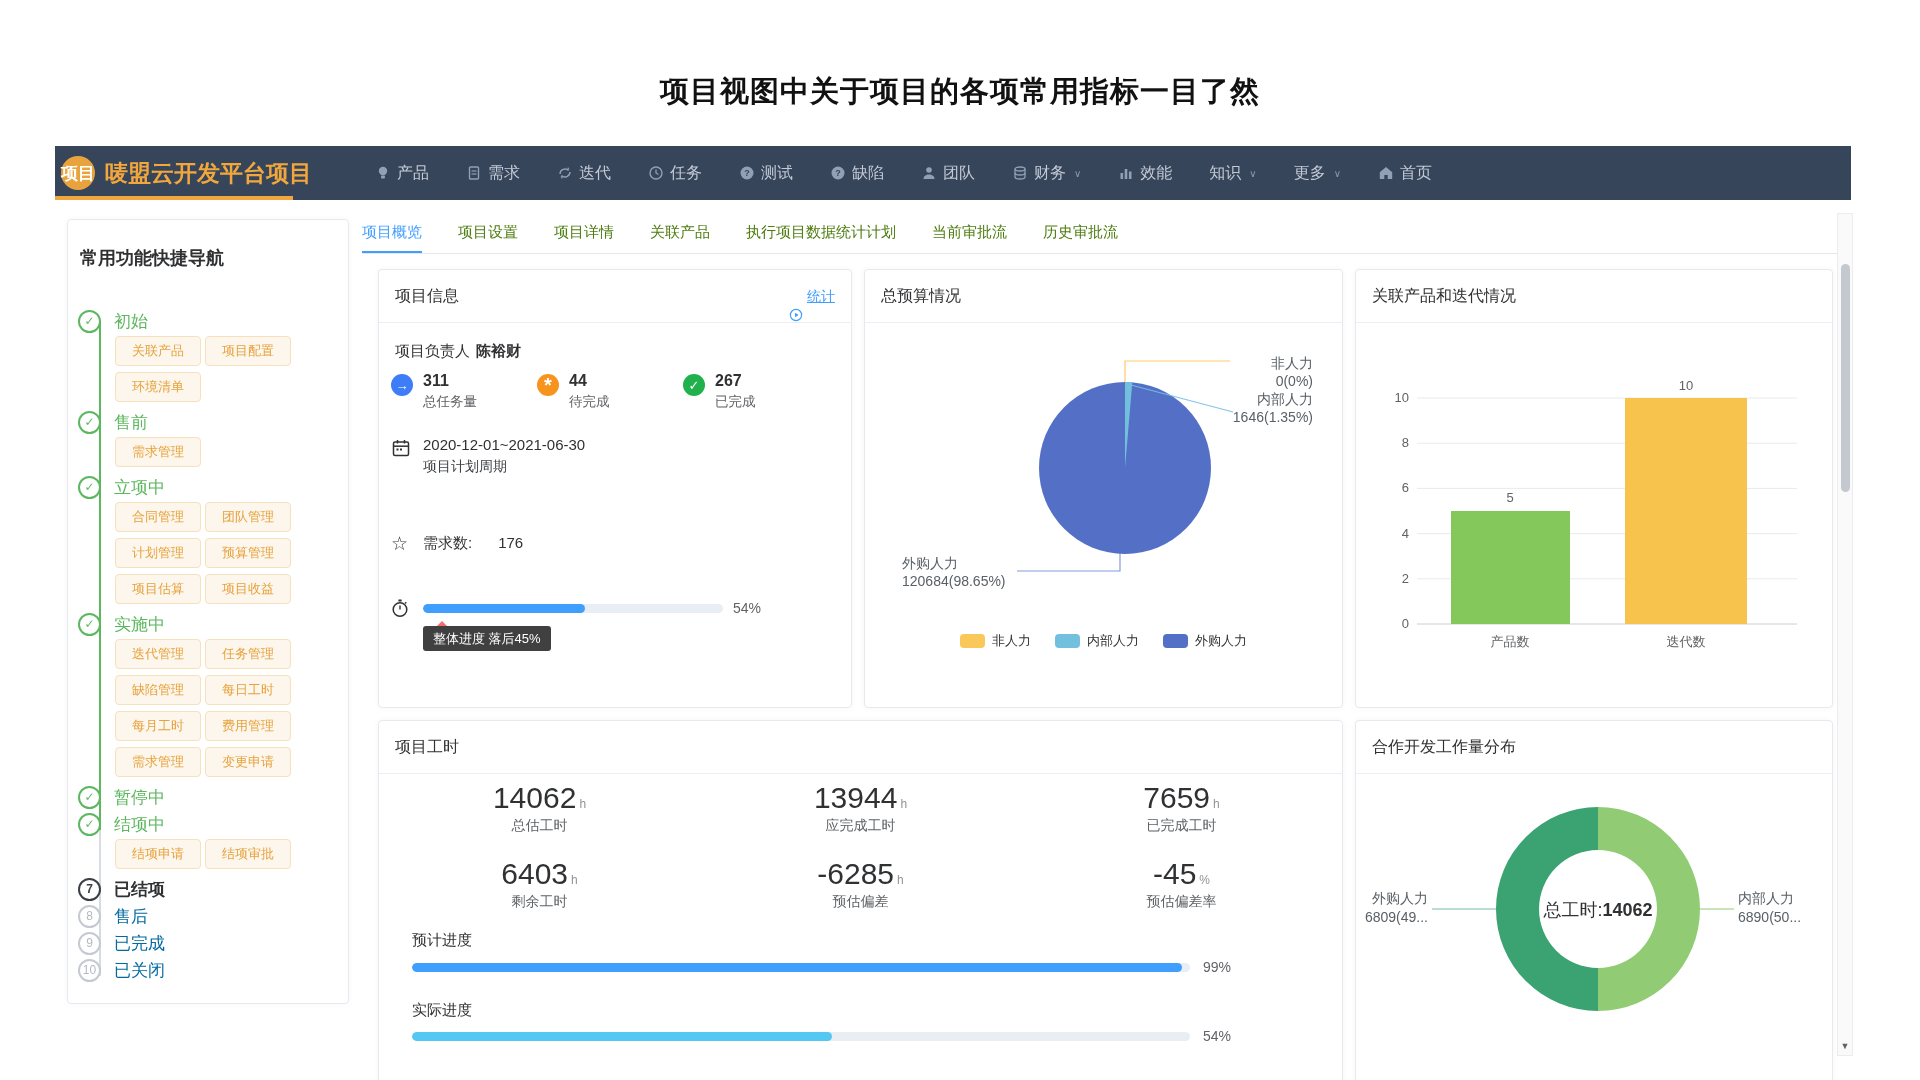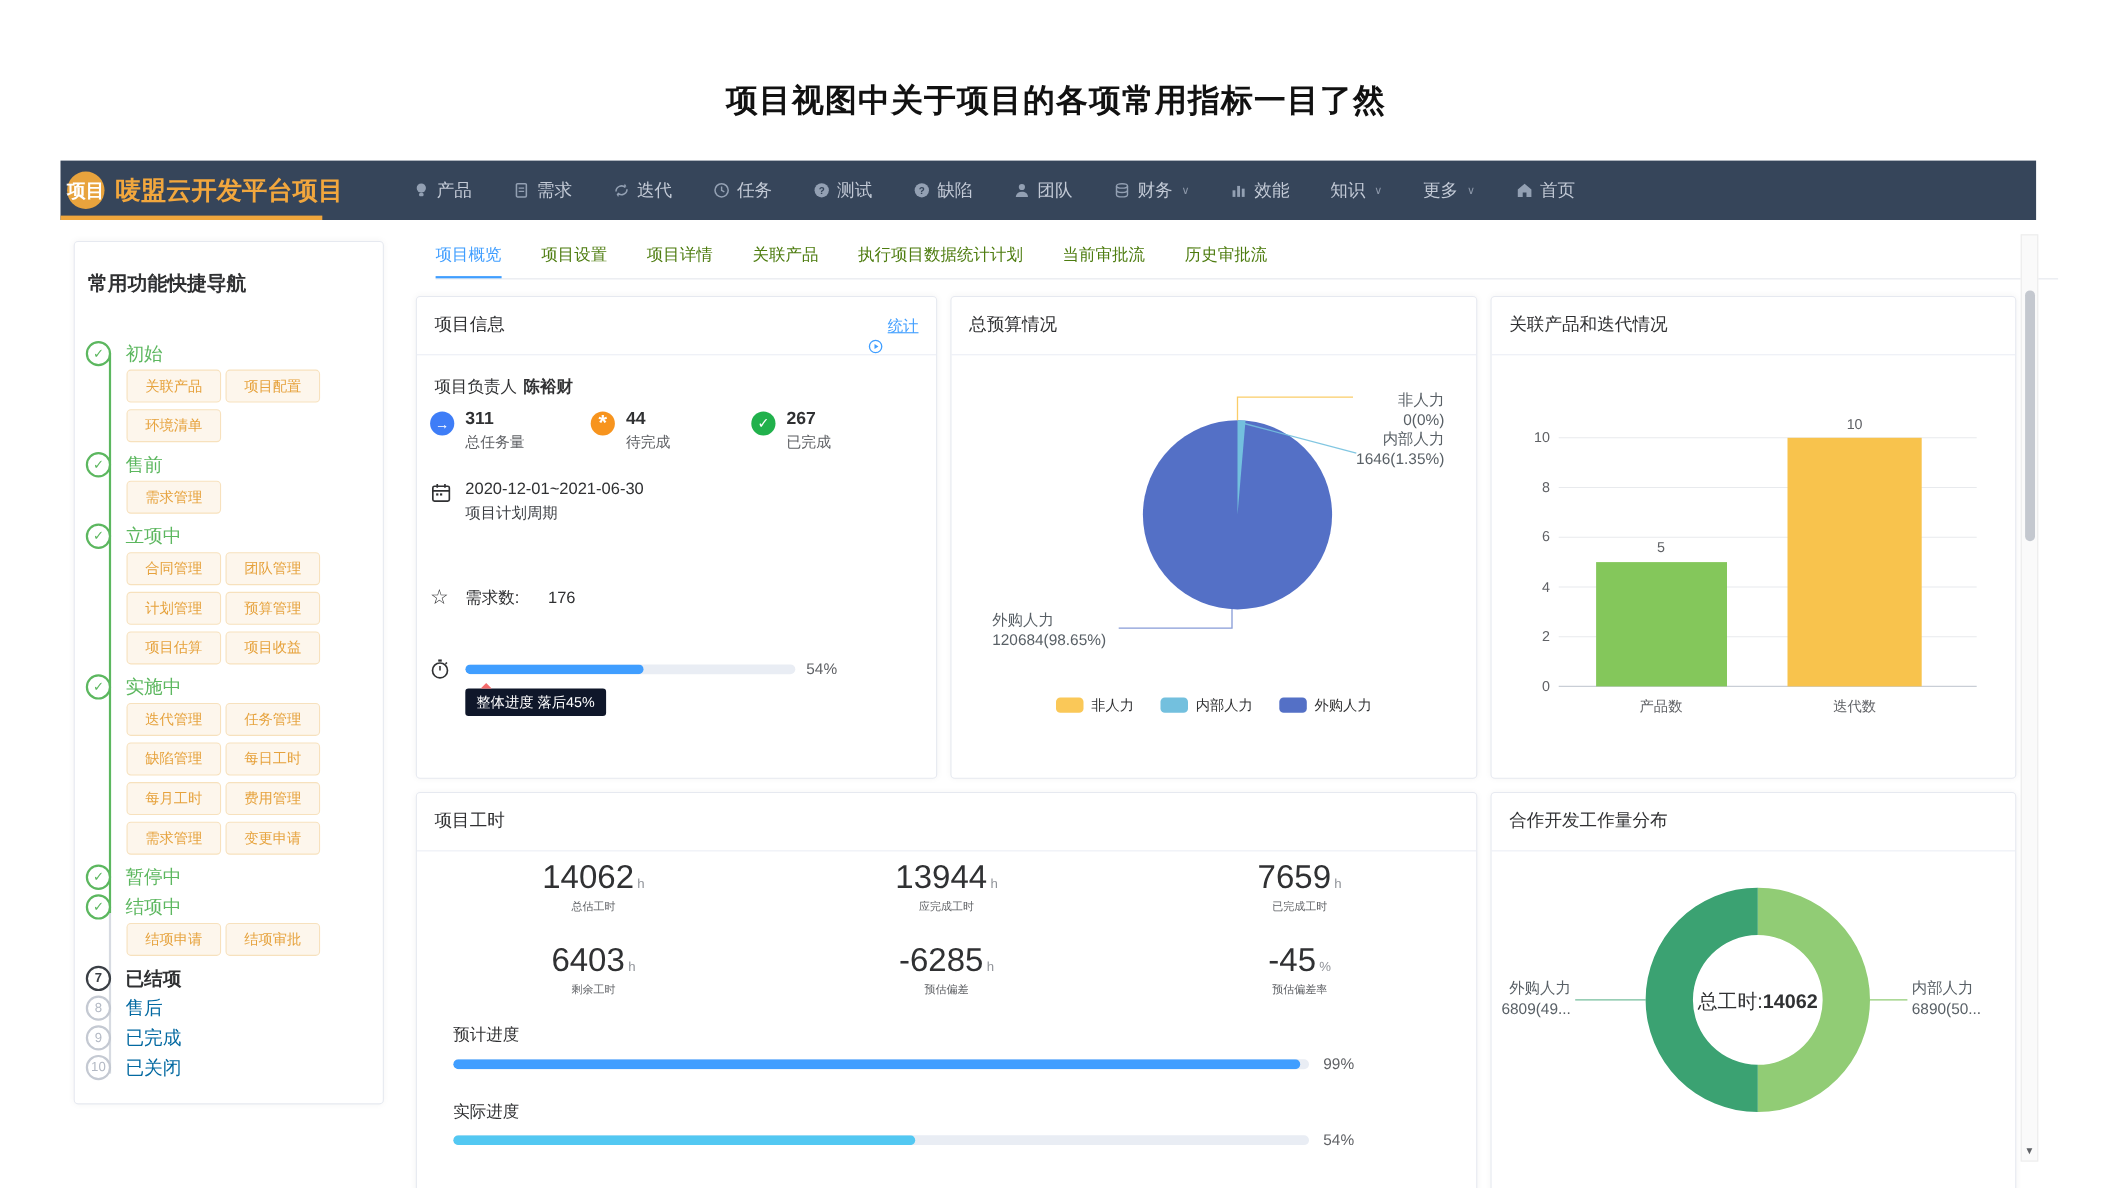--- a/index.html
+++ b/index.html
@@ -34,21 +34,21 @@
   .slabel{margin-left:13px;font-size:17px;color:#5cb75f;}
   .step.current .circ{border-color:#3a3f45;color:#3a3f45;}
   .step.current .slabel{color:#303133;font-weight:bold;}
   .step.pending .circ{border-color:#c4c9d2;color:#b3b9c4;font-weight:normal;}
   .step.pending .slabel{color:#0369a1;}
   .btns{position:relative;z-index:1;margin:2px 0 8px 37px;display:grid;
         grid-template-columns:86px 86px;grid-auto-rows:30px;gap:6px 4px;}
   .sbtn{box-sizing:border-box;height:30px;line-height:28px;text-align:center;font-size:13px;color:#e6a23c;
         background:#fdf6ec;border:1px solid #f7e1bd;border-radius:4px;cursor:pointer;white-space:nowrap;}
   
-  .tabs{position:absolute;left:396px;top:213px;width:1475px;height:40px;border-bottom:1px solid #e4e7ed;
+  .tabs{position:absolute;left:362px;top:213px;width:1475px;height:40px;border-bottom:1px solid #e4e7ed;
         display:flex;gap:36px;}
   .tab{height:40px;line-height:38px;font-size:15px;color:#4d7c0f;cursor:pointer;white-space:nowrap;
        border-bottom:2px solid transparent;box-sizing:border-box;}
   .tab.active{color:#409eff;border-bottom-color:#409eff;}
   
   .card{position:absolute;background:#fff;border:1px solid #e6e9f0;border-radius:4px;
         box-shadow:0 0 6px rgba(0,0,0,.04);box-sizing:border-box;}
   .card-head{height:52px;line-height:52px;padding:0 16px;font-size:16px;color:#303133;
              border-bottom:1px solid #ebeef5;position:relative;}
   #card-info{left:378px;top:269px;width:474px;height:439px;}
@@ -73,30 +73,30 @@
   .date-l1{position:absolute;left:44px;top:166px;font-size:15px;color:#303133;}
   .date-l2{position:absolute;left:44px;top:188px;font-size:14px;color:#3c3f44;}
   .req-row{position:absolute;left:44px;top:264px;font-size:15px;color:#303133;}
   .req-row b{font-weight:normal;margin-left:26px;}
   .pbar{position:absolute;height:9px;border-radius:5px;background:#e9edf4;overflow:hidden;}
   .pbar>i{display:block;height:100%;border-radius:5px;}
   .fill-blue{background:#409eff;}
   .fill-cyan{background:#53c8f2;}
   .pct{position:absolute;font-size:14px;color:#606266;}
   .alert-badge{position:absolute;left:44px;top:356px;height:25px;line-height:25px;padding:0 10px;
-               background:#0f172a;color:#fff;font-size:13px;border-radius:3px;}
+               background:#404040;color:#fff;font-size:13px;border-radius:3px;}
   .alert-badge:before{content:"";position:absolute;top:-5px;left:14px;border:5px solid transparent;
                       border-bottom-color:#f56c6c;border-top:none;}
   
   .hours-grid{position:absolute;left:0;top:54px;width:100%;display:grid;
               grid-template-columns:1fr 1fr 1fr;grid-auto-rows:76px;}
   .hcell{text-align:center;padding-top:6px;}
   .hval{font-size:30px;color:#303133;}
   .hunit{font-size:12px;color:#909399;margin-left:3px;}
-  .hlab{font-size:10px;color:#606266;margin-top:2px;}
+  .hlab{font-size:14px;color:#606266;margin-top:2px;}
   .prog-label{position:absolute;left:33px;font-size:15px;color:#303133;}
   
   .legend{position:absolute;left:0;right:0;top:362px;display:flex;justify-content:center;gap:24px;}
   .lg-item{display:flex;align-items:center;gap:7px;font-size:13px;color:#303133;}
   .lg-sw{width:25px;height:14px;border-radius:4px;}
   
   svg text{font-family:"Liberation Sans","DejaVu Sans",sans-serif;}
   
   .scrollbar{position:absolute;left:1837px;top:213px;width:16px;height:843px;background:#fafafa;
              border:1px solid #ececec;box-sizing:border-box;}

